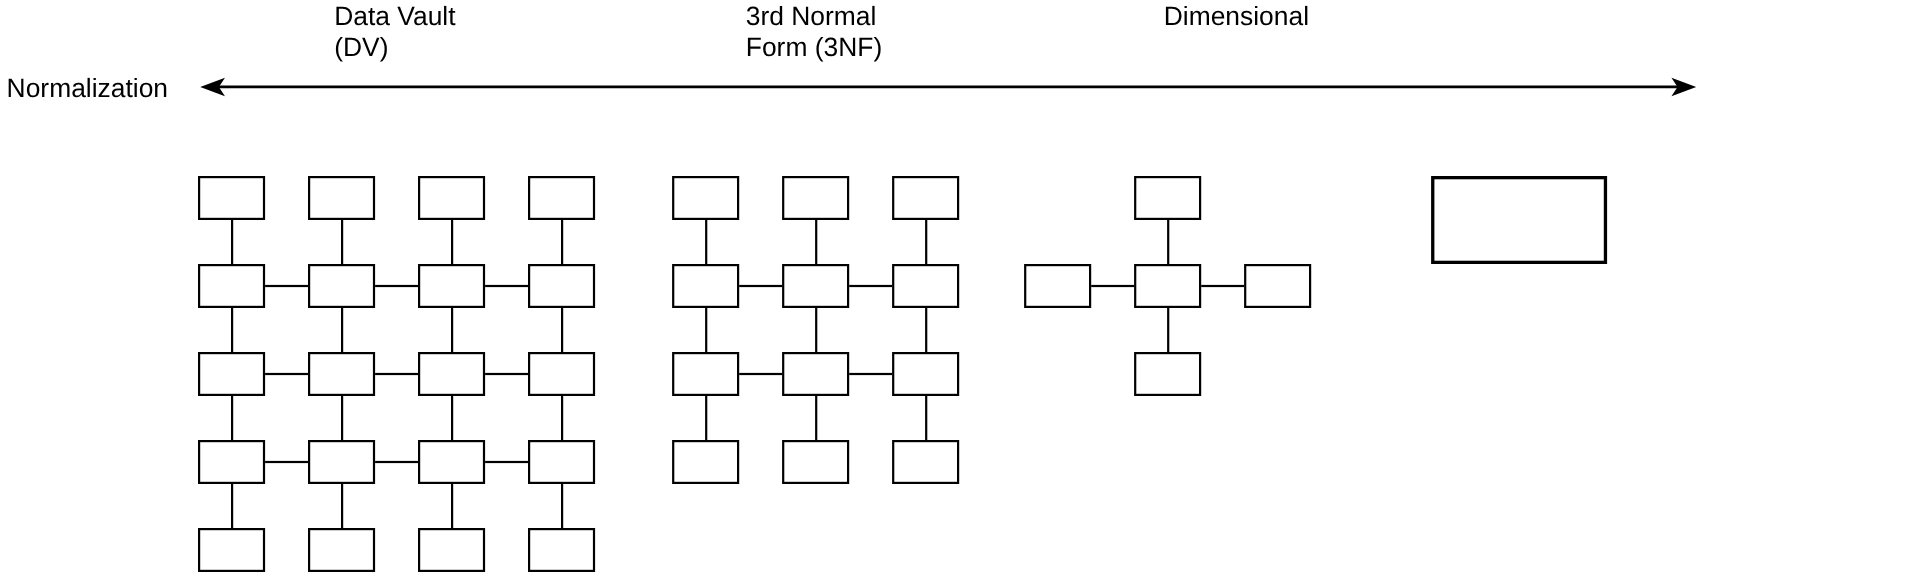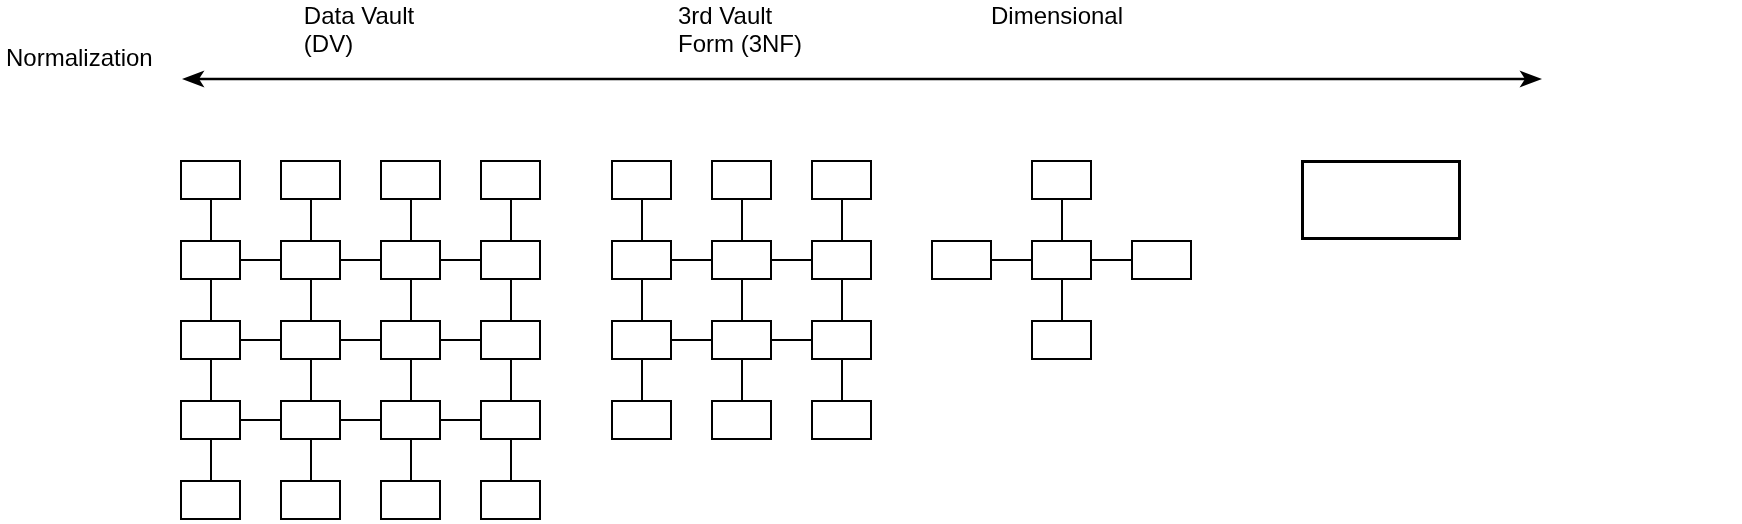--- a/index.html
+++ b/index.html
@@ -46,31 +46,31 @@
 <body>
 
 <div id="canvas">
 
   <svg id="axis-arrow-svg" width="1742" height="110" viewBox="0 0 1742 110" aria-hidden="true">
     <line x1="197" y1="79" x2="1527" y2="79" stroke="#000000" stroke-width="2.5"></line>
     <polygon points="182,79 204.5,70.6 199,79 204.5,87.4" fill="#000000"></polygon>
     <polygon points="1542,79 1519.5,70.6 1525,79 1519.5,87.4" fill="#000000"></polygon>
   </svg>
 
-  <div class="edge-label" style="left:6px; top:44px;">Normalization</div>
+  <div class="edge-label" style="left:6px; top:67px;">Normalization</div>
 
   <div class="approach-label" style="left:359px;">
     <div>Data Vault</div>
     <div>(DV)</div>
   </div>
   <div class="approach-label" style="left:740px;">
-    <div>3rd Vault</div>
+    <div>3rd Normal</div>
     <div>Form (3NF)</div>
   </div>
-  <div class="approach-label" style="left:1057px;">
+  <div class="approach-label" style="left:1124px;">
     <div>Dimensional</div>
   </div>
   <div class="approach-label" style="left:1380px;">
   </div>
 
   <div id="diagrams">
       <div>
         <div class="box" style="left: 180px; top: 160px; width: 61px; height: 40px;"></div>
         <div class="box" style="left: 280px; top: 160px; width: 61px; height: 40px;"></div>
         <div class="box" style="left: 380px; top: 160px; width: 61px; height: 40px;"></div>

